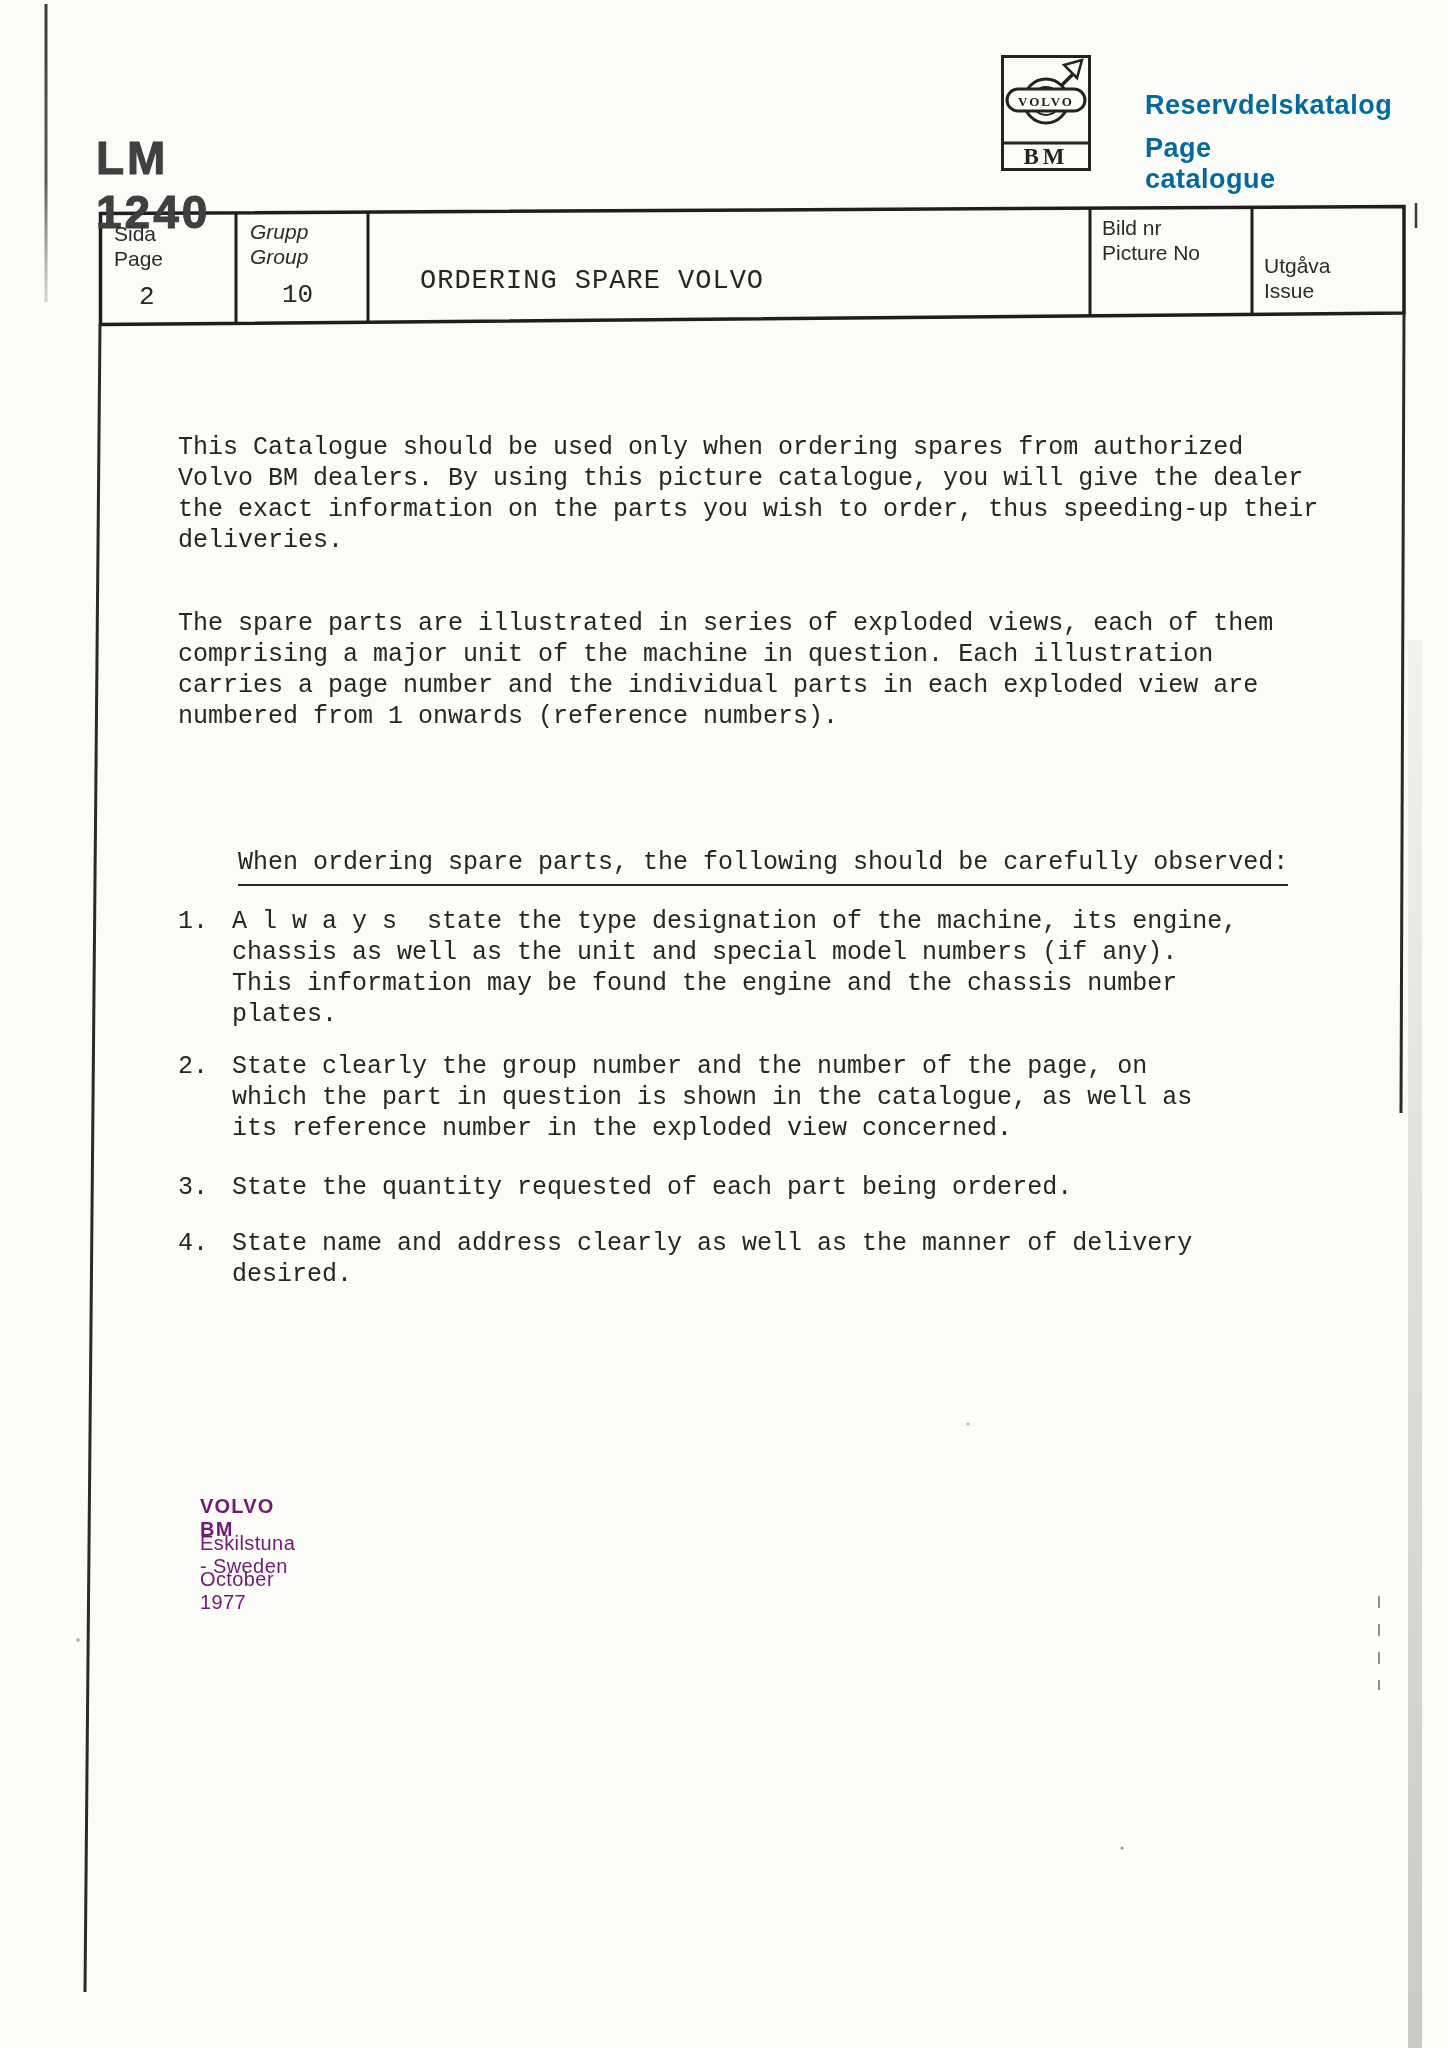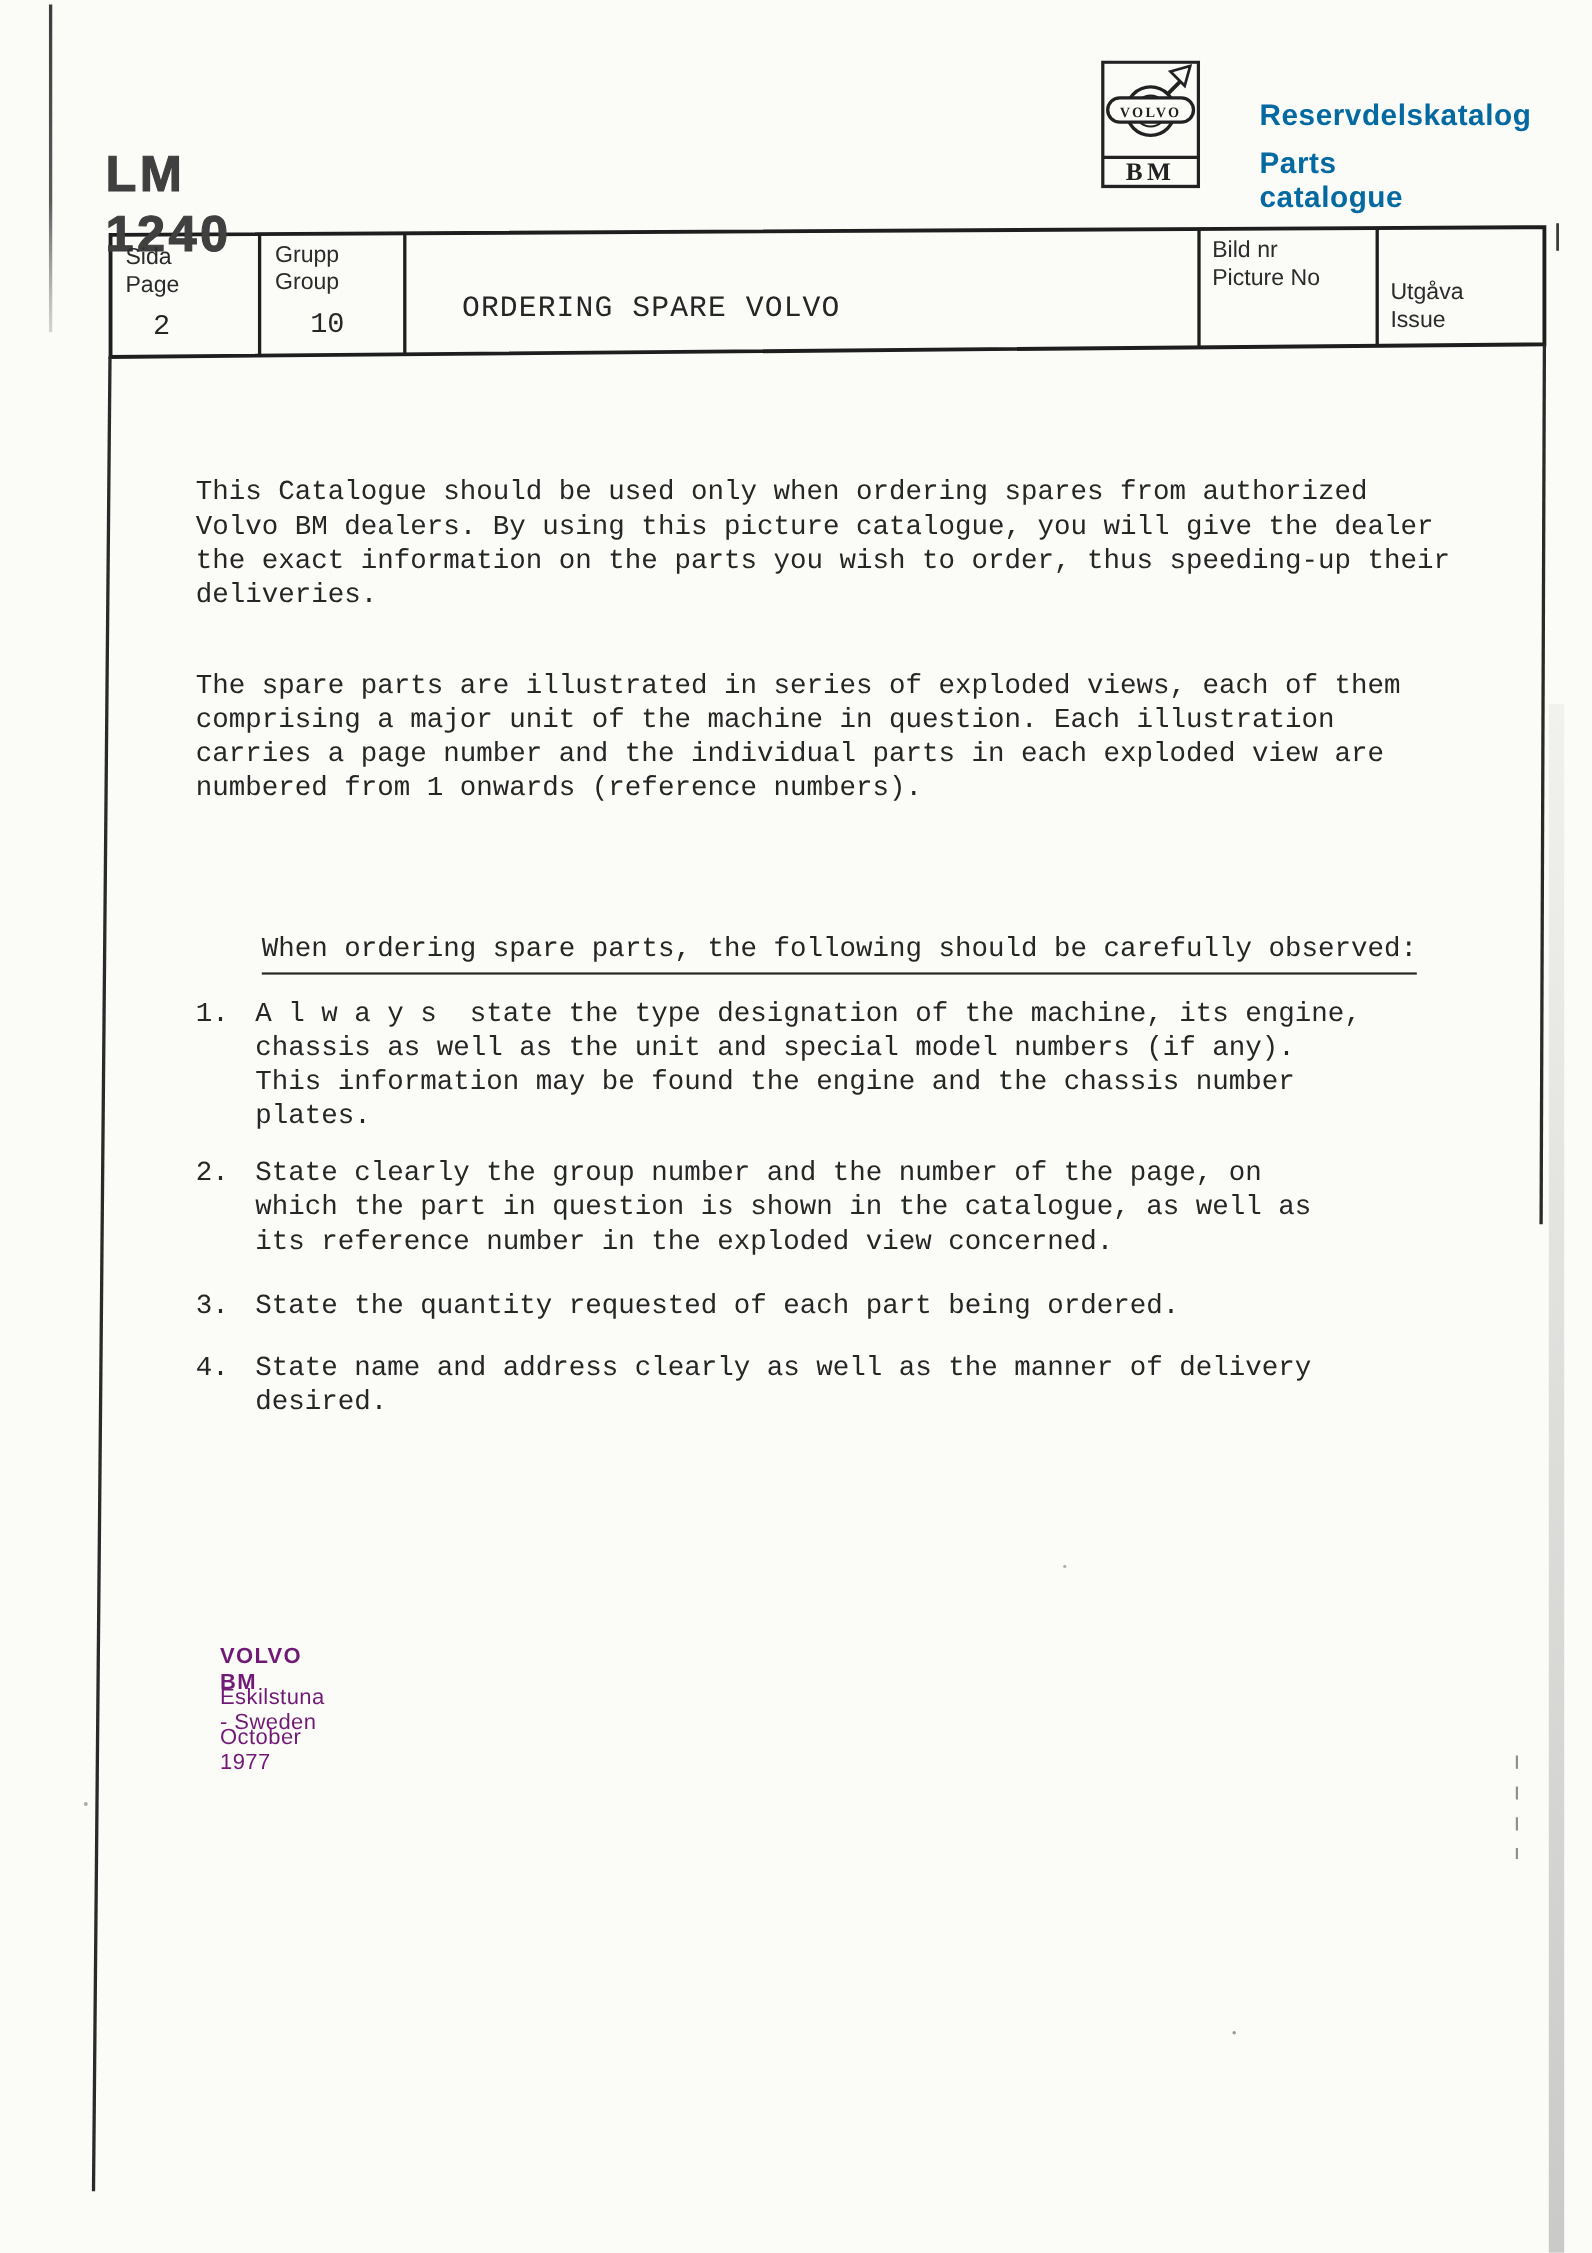--- a/index.html
+++ b/index.html
@@ -20,21 +20,21 @@
     -webkit-text-stroke:1px #3d3d3d;
     font-family:"Liberation Sans", sans-serif;
   }
   .cat-title{left:1145px;font-size:27px;font-weight:bold;color:#0369a1;letter-spacing:0.5px;}
   .cat-title.sv{top:90px;}
   .cat-title.en{top:133px;}
   .emblem{left:1001px;top:55px;}
   
   .cell-label{font-size:21px;line-height:25px;color:#2b2b2b;white-space:pre;}
   .lbl-page{left:114px;top:221px;}
-  .lbl-group{left:250px;top:219px;}
+  .lbl-group{left:250px;top:219px;font-style:italic;}
   .lbl-picture{left:1102px;top:215px;}
   .lbl-issue{left:1264px;top:213px;margin-top:40px;}
   .mono{font-family:"Liberation Mono", monospace;color:#262626;}
   .val-page{left:139px;top:282px;font-size:26px;}
   .val-group{left:282px;top:280px;font-size:26px;}
   .section-title{left:420px;top:266px;font-size:27px;letter-spacing:1px;white-space:pre;}
   
   .typew{
     font-family:"Liberation Mono", monospace;
     font-size:25px;line-height:31px;
@@ -107,21 +107,21 @@
       <line x1="60" y1="31" x2="72" y2="19" stroke="#222" stroke-width="3.5"></line>
       <polygon points="63,10 81,5 76,23" fill="#fbfbf8" stroke="#222" stroke-width="2.5" stroke-linejoin="miter"></polygon>
       <rect x="6" y="34" width="78" height="22" rx="11" fill="#fbfbf8" stroke="#222" stroke-width="3"></rect>
       <text x="45" y="51" text-anchor="middle" font-family="Liberation Serif, serif" font-weight="bold" font-size="13" letter-spacing="2" fill="#222">VOLVO</text>
     </g>
     <line x1="1.5" y1="88" x2="88.5" y2="88" stroke="#222" stroke-width="3"></line>
     <text x="45" y="109" text-anchor="middle" font-family="Liberation Serif, serif" font-weight="bold" font-size="23" letter-spacing="4" fill="#222">BM</text>
   </svg>
 
   <div class="abs cat-title sv">Reservdelskatalog</div>
-  <div class="abs cat-title en">Parts catalogue</div>
+  <div class="abs cat-title en">Page catalogue</div>
 
   <div class="abs cell-label lbl-page"><span>Sida</span><br><span>Page</span></div>
   <div class="abs cell-label lbl-group"><span>Grupp</span><br><span>Group</span></div>
   <div class="abs cell-label lbl-picture"><span>Bild nr</span><br><span>Picture No</span></div>
   <div class="abs cell-label lbl-issue"><span>Utgåva</span><br><span>Issue</span></div>
 
   <div class="abs mono val-page">2</div>
   <div class="abs mono val-group">10</div>
   <div class="abs mono section-title">ORDERING SPARE VOLVO</div>
 

